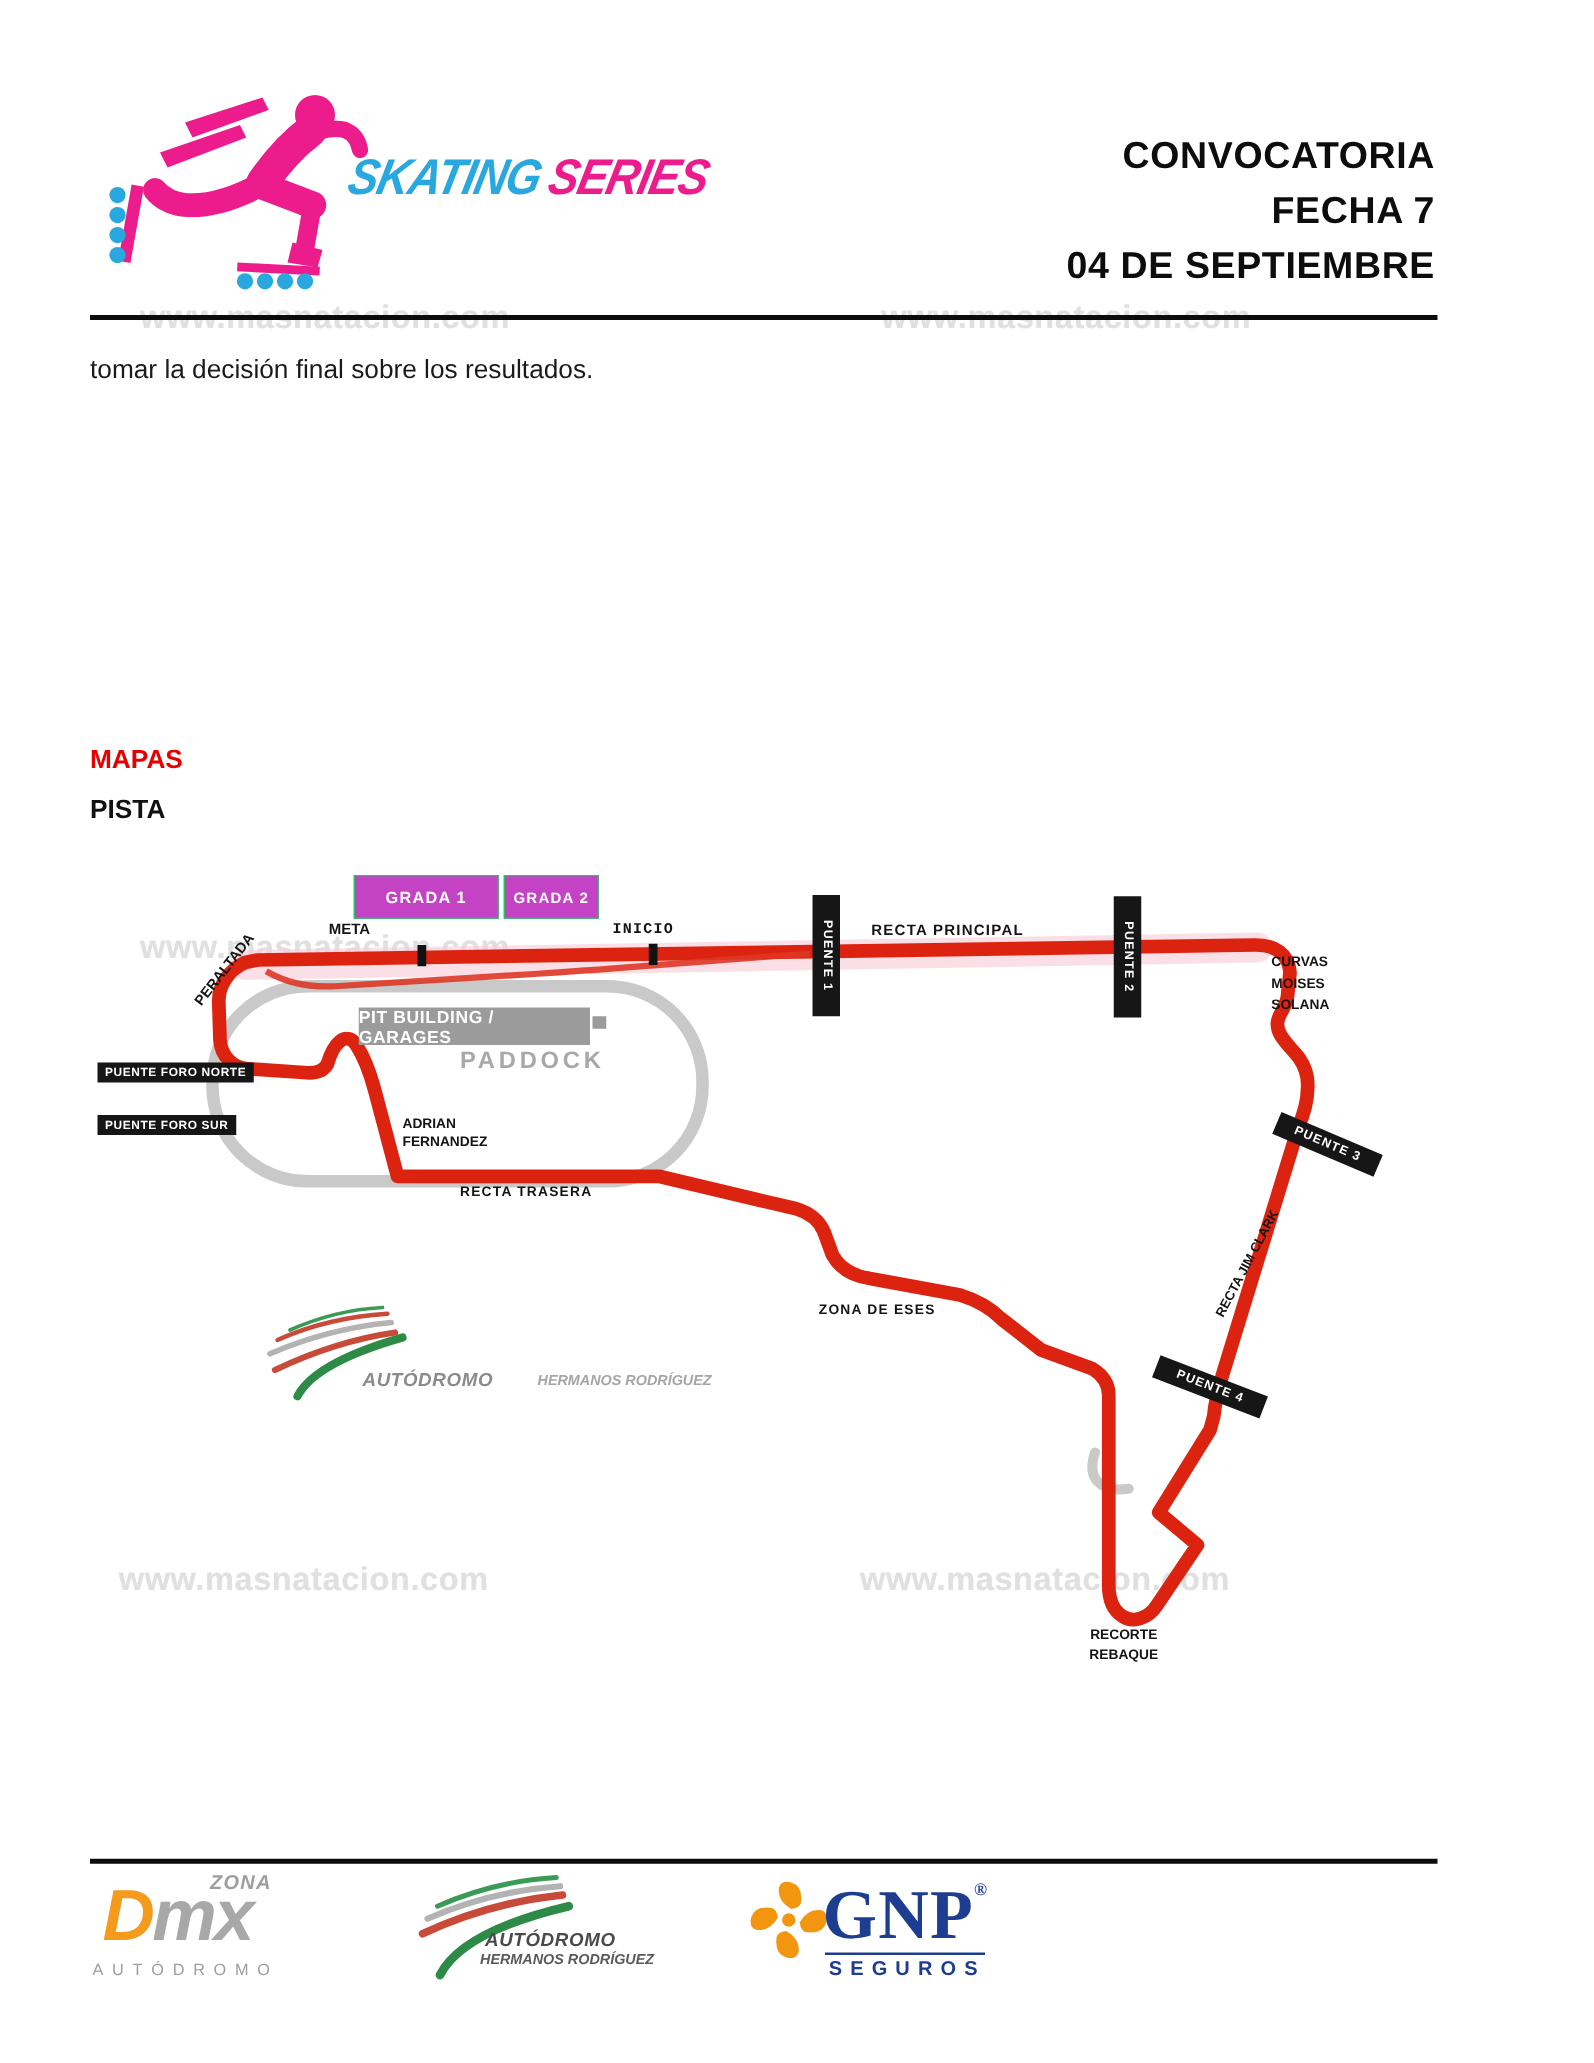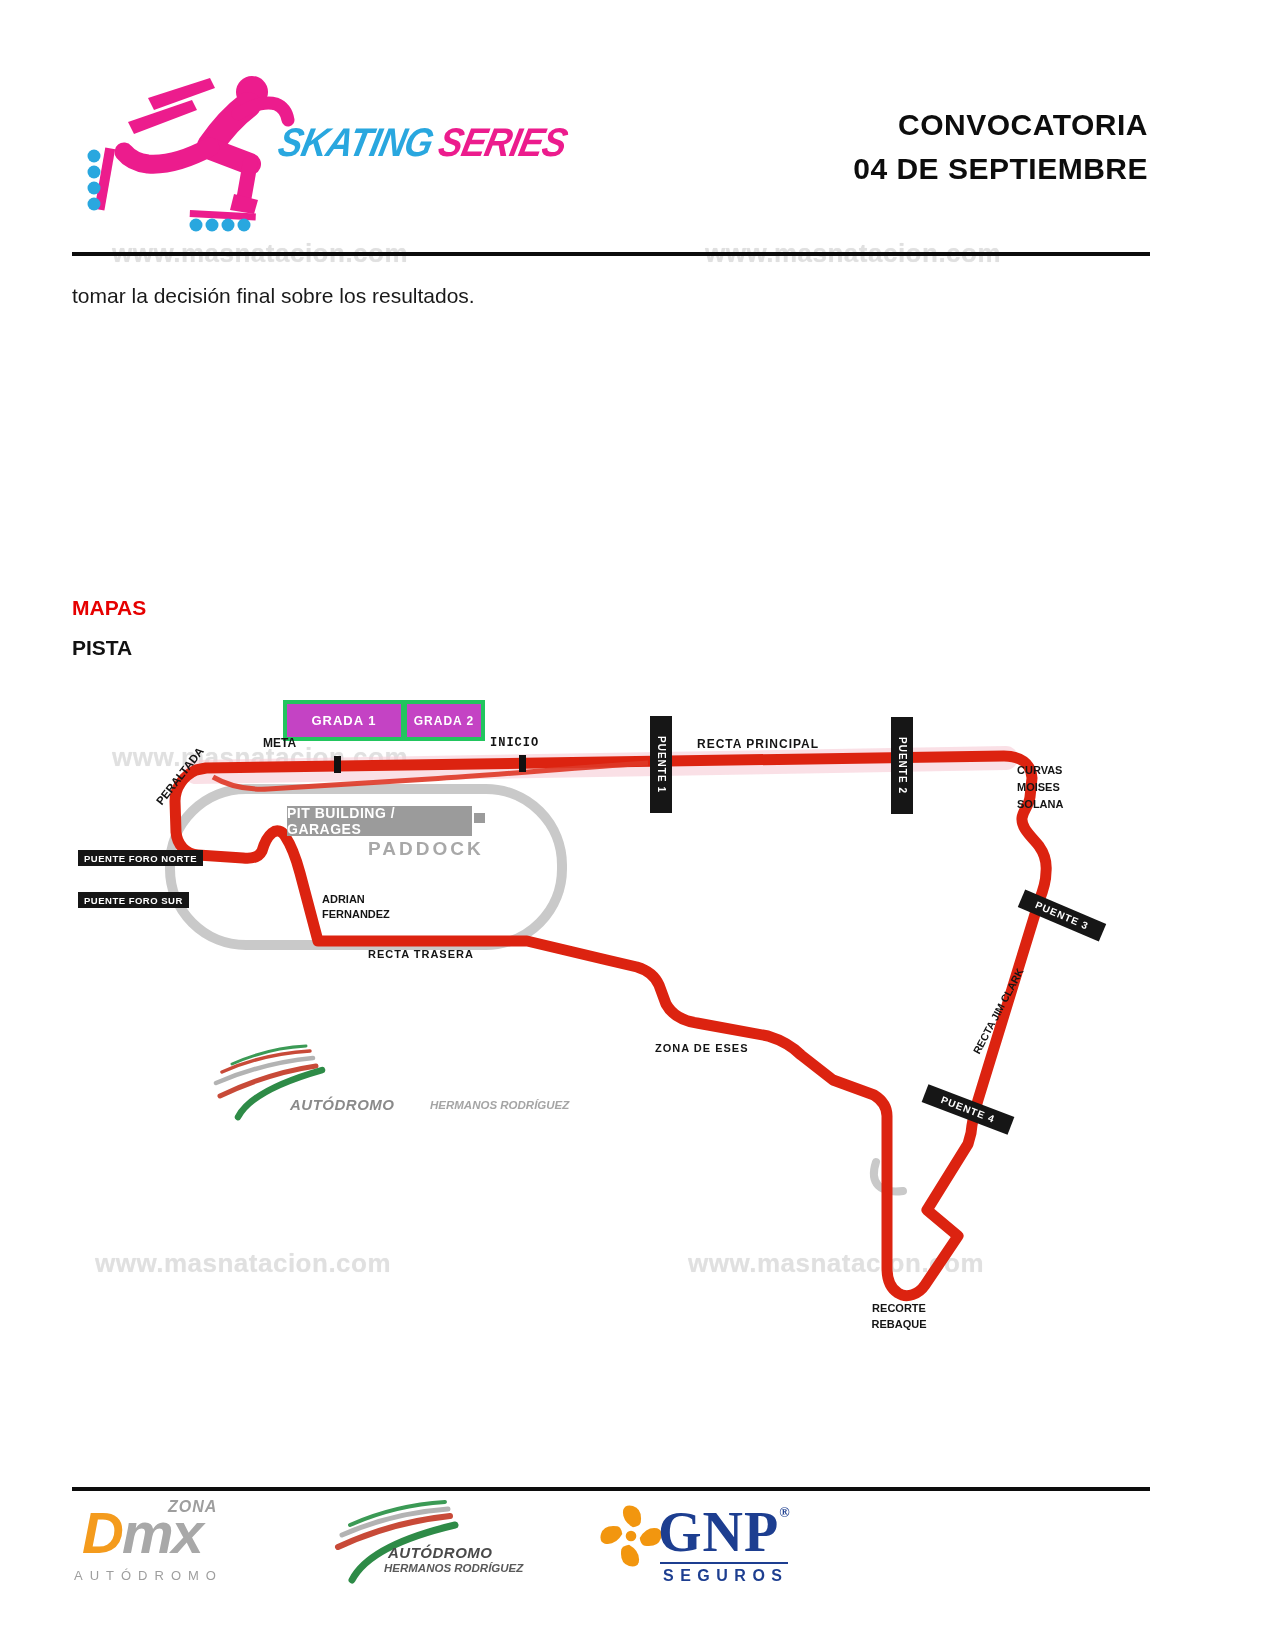--- a/index.html
+++ b/index.html
@@ -20,21 +20,21 @@
   #bodytext{position:absolute;left:72px;top:284px;font-size:21px;color:#1a1a1a;z-index:2;}
   #mapas{position:absolute;left:72px;top:596px;font-size:21px;font-weight:bold;color:#e60000;z-index:2;}
   #pista{position:absolute;left:72px;top:636px;font-size:21px;font-weight:bold;color:#111;z-index:2;}
   
   #tracksvg{position:absolute;left:0;top:0;z-index:1;}
   
   .ml{position:absolute;z-index:2;font-weight:bold;font-size:11px;color:#141414;white-space:nowrap;}
   .boxlab{position:absolute;z-index:2;background:#161616;color:#fff;font-weight:bold;
      font-size:9.5px;letter-spacing:.5px;display:flex;align-items:center;justify-content:center;margin-top:23px;}
   .grada{position:absolute;z-index:2;background:#c443c4;color:#fff;font-weight:bold;font-size:13px;
-     display:flex;align-items:center;justify-content:center;letter-spacing:1px;border:4px solid #22c55e;}
+     display:flex;align-items:center;justify-content:center;letter-spacing:1px;border:1px solid #22c55e;}
   .vpuente{position:absolute;z-index:2;background:#161616;display:flex;align-items:center;justify-content:center;}
   .vpuente span{transform:rotate(90deg);color:#fff;font-weight:bold;font-size:10px;
      letter-spacing:1px;white-space:nowrap;}
   .rpuente{position:absolute;z-index:2;background:#161616;color:#fff;font-weight:bold;font-size:10px;
      letter-spacing:1px;display:flex;align-items:center;justify-content:center;}
   #lab-paddock{position:absolute;z-index:2;color:#a8a8a8;font-weight:bold;font-size:19px;letter-spacing:3px;}
   #maplogo-name{position:absolute;z-index:2;font-style:italic;font-weight:900;font-size:15px;
      color:#8a8a8a;letter-spacing:.5px;}
   #maplogo-sub{position:absolute;z-index:2;font-style:italic;font-weight:bold;font-size:11.5px;color:#a5a5a5;}
   
@@ -94,20 +94,21 @@
       <circle cx="158" cy="177" r="6.5"></circle>
         <circle cx="174" cy="177" r="6.5"></circle>
     </g>
   </svg>
   <div id="brandtext">
     <span class="b1">SKATING</span><span class="b2">SERIES</span>
   </div>
 
   <div id="titleblock">
     <div>CONVOCATORIA</div>
+    <div>FECHA 7</div>
     <div>04 DE SEPTIEMBRE</div>
   </div>
 
   <div id="bodytext">tomar la decisión final sobre los resultados.</div>
   <div id="mapas">MAPAS</div>
   <div id="pista">PISTA</div>
 
   <svg id="tracksvg" width="1275" height="1650" viewBox="0 0 1275 1650">
 
     <rect x="170" y="789" width="392" height="156" rx="76" fill="none" stroke="#c9c9c9" stroke-width="10"></rect>

